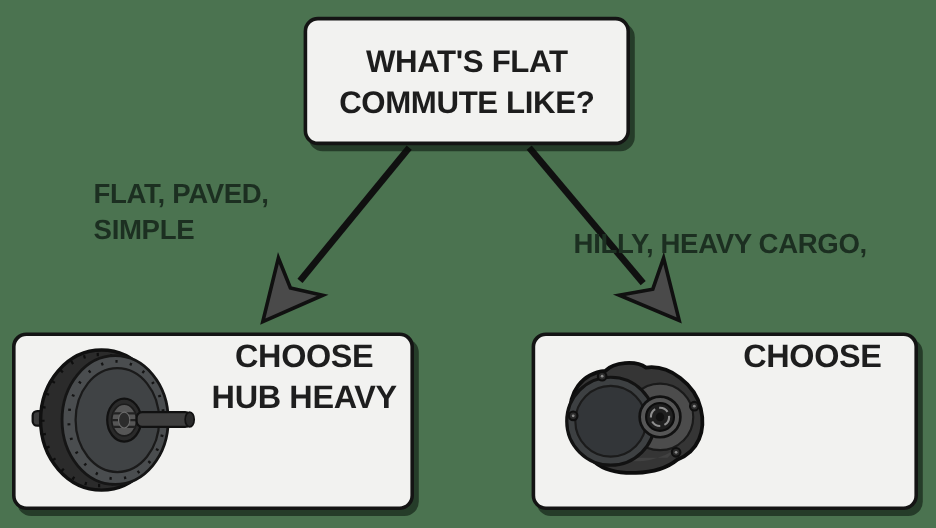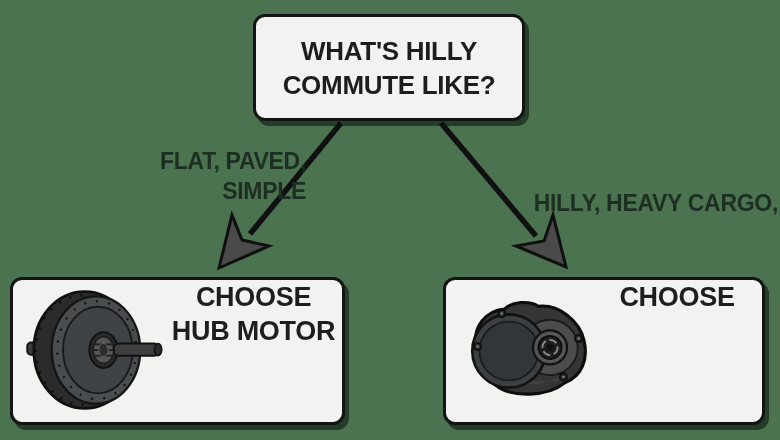--- a/index.html
+++ b/index.html
@@ -26,21 +26,21 @@
   .root-card{
     left:253px;top:14px;width:272px;height:107px;
     display:flex;flex-direction:column;align-items:center;justify-content:center;
   }
   .root-card .line{
     font-size:26px;font-weight:700;line-height:34px;
     color:#1d1d1d;letter-spacing:-0.3px;text-align:center;white-space:nowrap;
   }
   .branch-label{
     position:absolute;
-    text-align:right;
+    text-align:left;
     font-weight:700;
     font-size:23px;line-height:30px;
     color:#1c2f21;letter-spacing:-0.3px;
   }
   .branch-label.left{left:78px;top:146px;width:228px;}
   .branch-label.right{left:478px;top:146px;width:300px;margin-top:42px;}
   .result-card{
     top:277px;height:148px;
     display:flex;flex-direction:row;align-items:flex-start;
   }
@@ -73,21 +73,21 @@
       <line x1="341" y1="123" x2="250" y2="234" stroke="#101010" stroke-width="5.5"></line>
       <polygon points="219,268 232,215 242,240 269,246" fill="#4a4a4a" stroke="#101010" stroke-width="3" stroke-linejoin="miter"></polygon>
     </g>
     <g>
       <line x1="441" y1="123" x2="536" y2="236" stroke="#101010" stroke-width="5.5"></line>
       <polygon points="566,267 553,215 544,241 516,246" fill="#4a4a4a" stroke="#101010" stroke-width="3" stroke-linejoin="miter"></polygon>
     </g>
   </svg>
 
   <div class="card root-card">
-    <div class="line">WHAT'S HILLY</div>
+    <div class="line">WHAT'S FLAT</div>
     <div class="line">COMMUTE LIKE?</div>
   </div>
 
   <div class="branch-label left">
     <div>FLAT, PAVED,</div>
     <div>SIMPLE</div>
   </div>
   <div class="branch-label right">
     <div>HILLY, HEAVY CARGO,</div>
   </div>
@@ -111,21 +111,21 @@
         <line x1="73" y1="67" x2="95" y2="67" stroke="#222" stroke-width="2"></line>
         <line x1="74" y1="73" x2="94" y2="73" stroke="#222" stroke-width="2"></line>
         <ellipse cx="84" cy="67" rx="5" ry="7" fill="#2c2c2c" stroke="#6a6a6a" stroke-width="1"></ellipse>
 
         <rect x="95" y="60" width="48" height="13" rx="5" fill="#3f3f3f" stroke="#111" stroke-width="2"></rect>
         <ellipse cx="142" cy="66.5" rx="4" ry="6.5" fill="#2a2a2a" stroke="#111" stroke-width="1.5"></ellipse>
       </svg>
     </div>
     <div class="card-text">
       <div class="line">CHOOSE</div>
-      <div class="line">HUB MOTOR</div>
+      <div class="line">HUB HEAVY</div>
     </div>
   </div>
 
   <div class="card result-card right">
     <div class="illus">
       <svg width="134" height="110" viewBox="0 0 150 122" xmlns="http://www.w3.org/2000/svg">
 
         <path d="M20,55 C17,35 30,16 52,14 C60,6 80,4 90,11 C112,8 136,27 141,49 C146,70 139,89 119,97 C101,112 60,114 42,99 C27,88 21,72 20,55 Z" fill="#353535" stroke="#0d0d0d" stroke-width="3.5" stroke-linejoin="round"></path>
 
         <circle cx="103" cy="57" r="31" fill="#4c4c4c" stroke="#1a1a1a" stroke-width="2"></circle>

